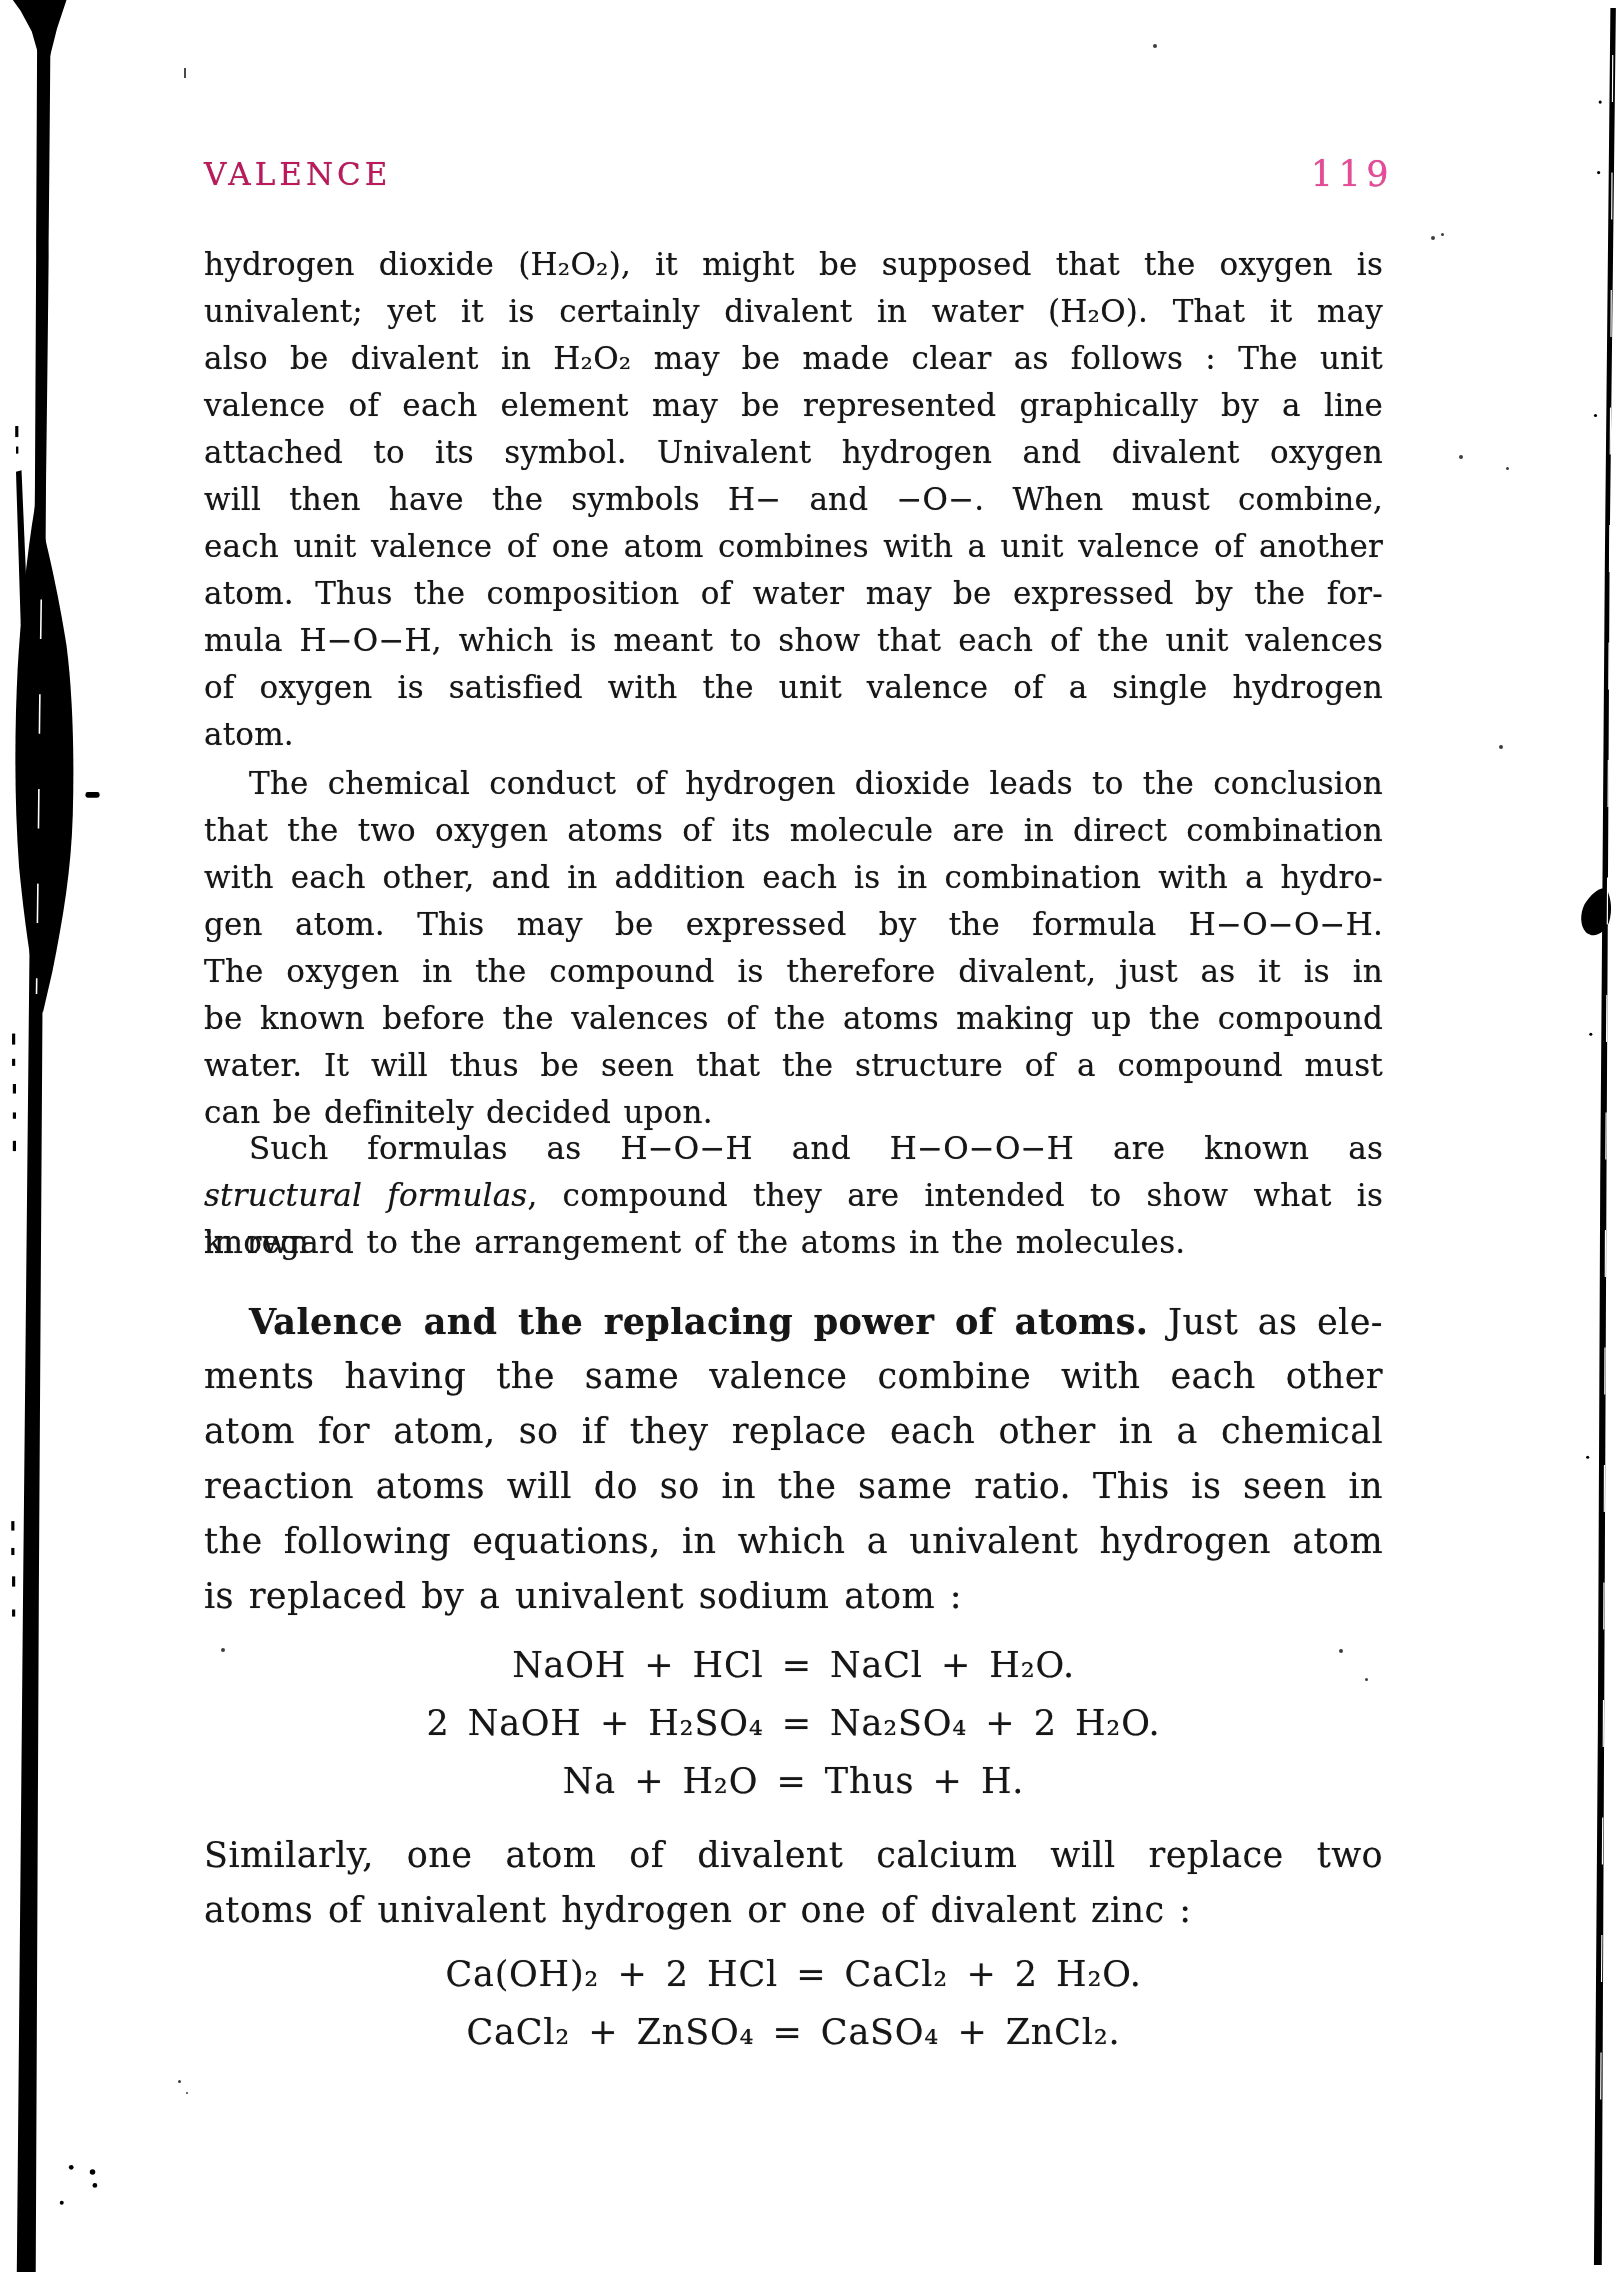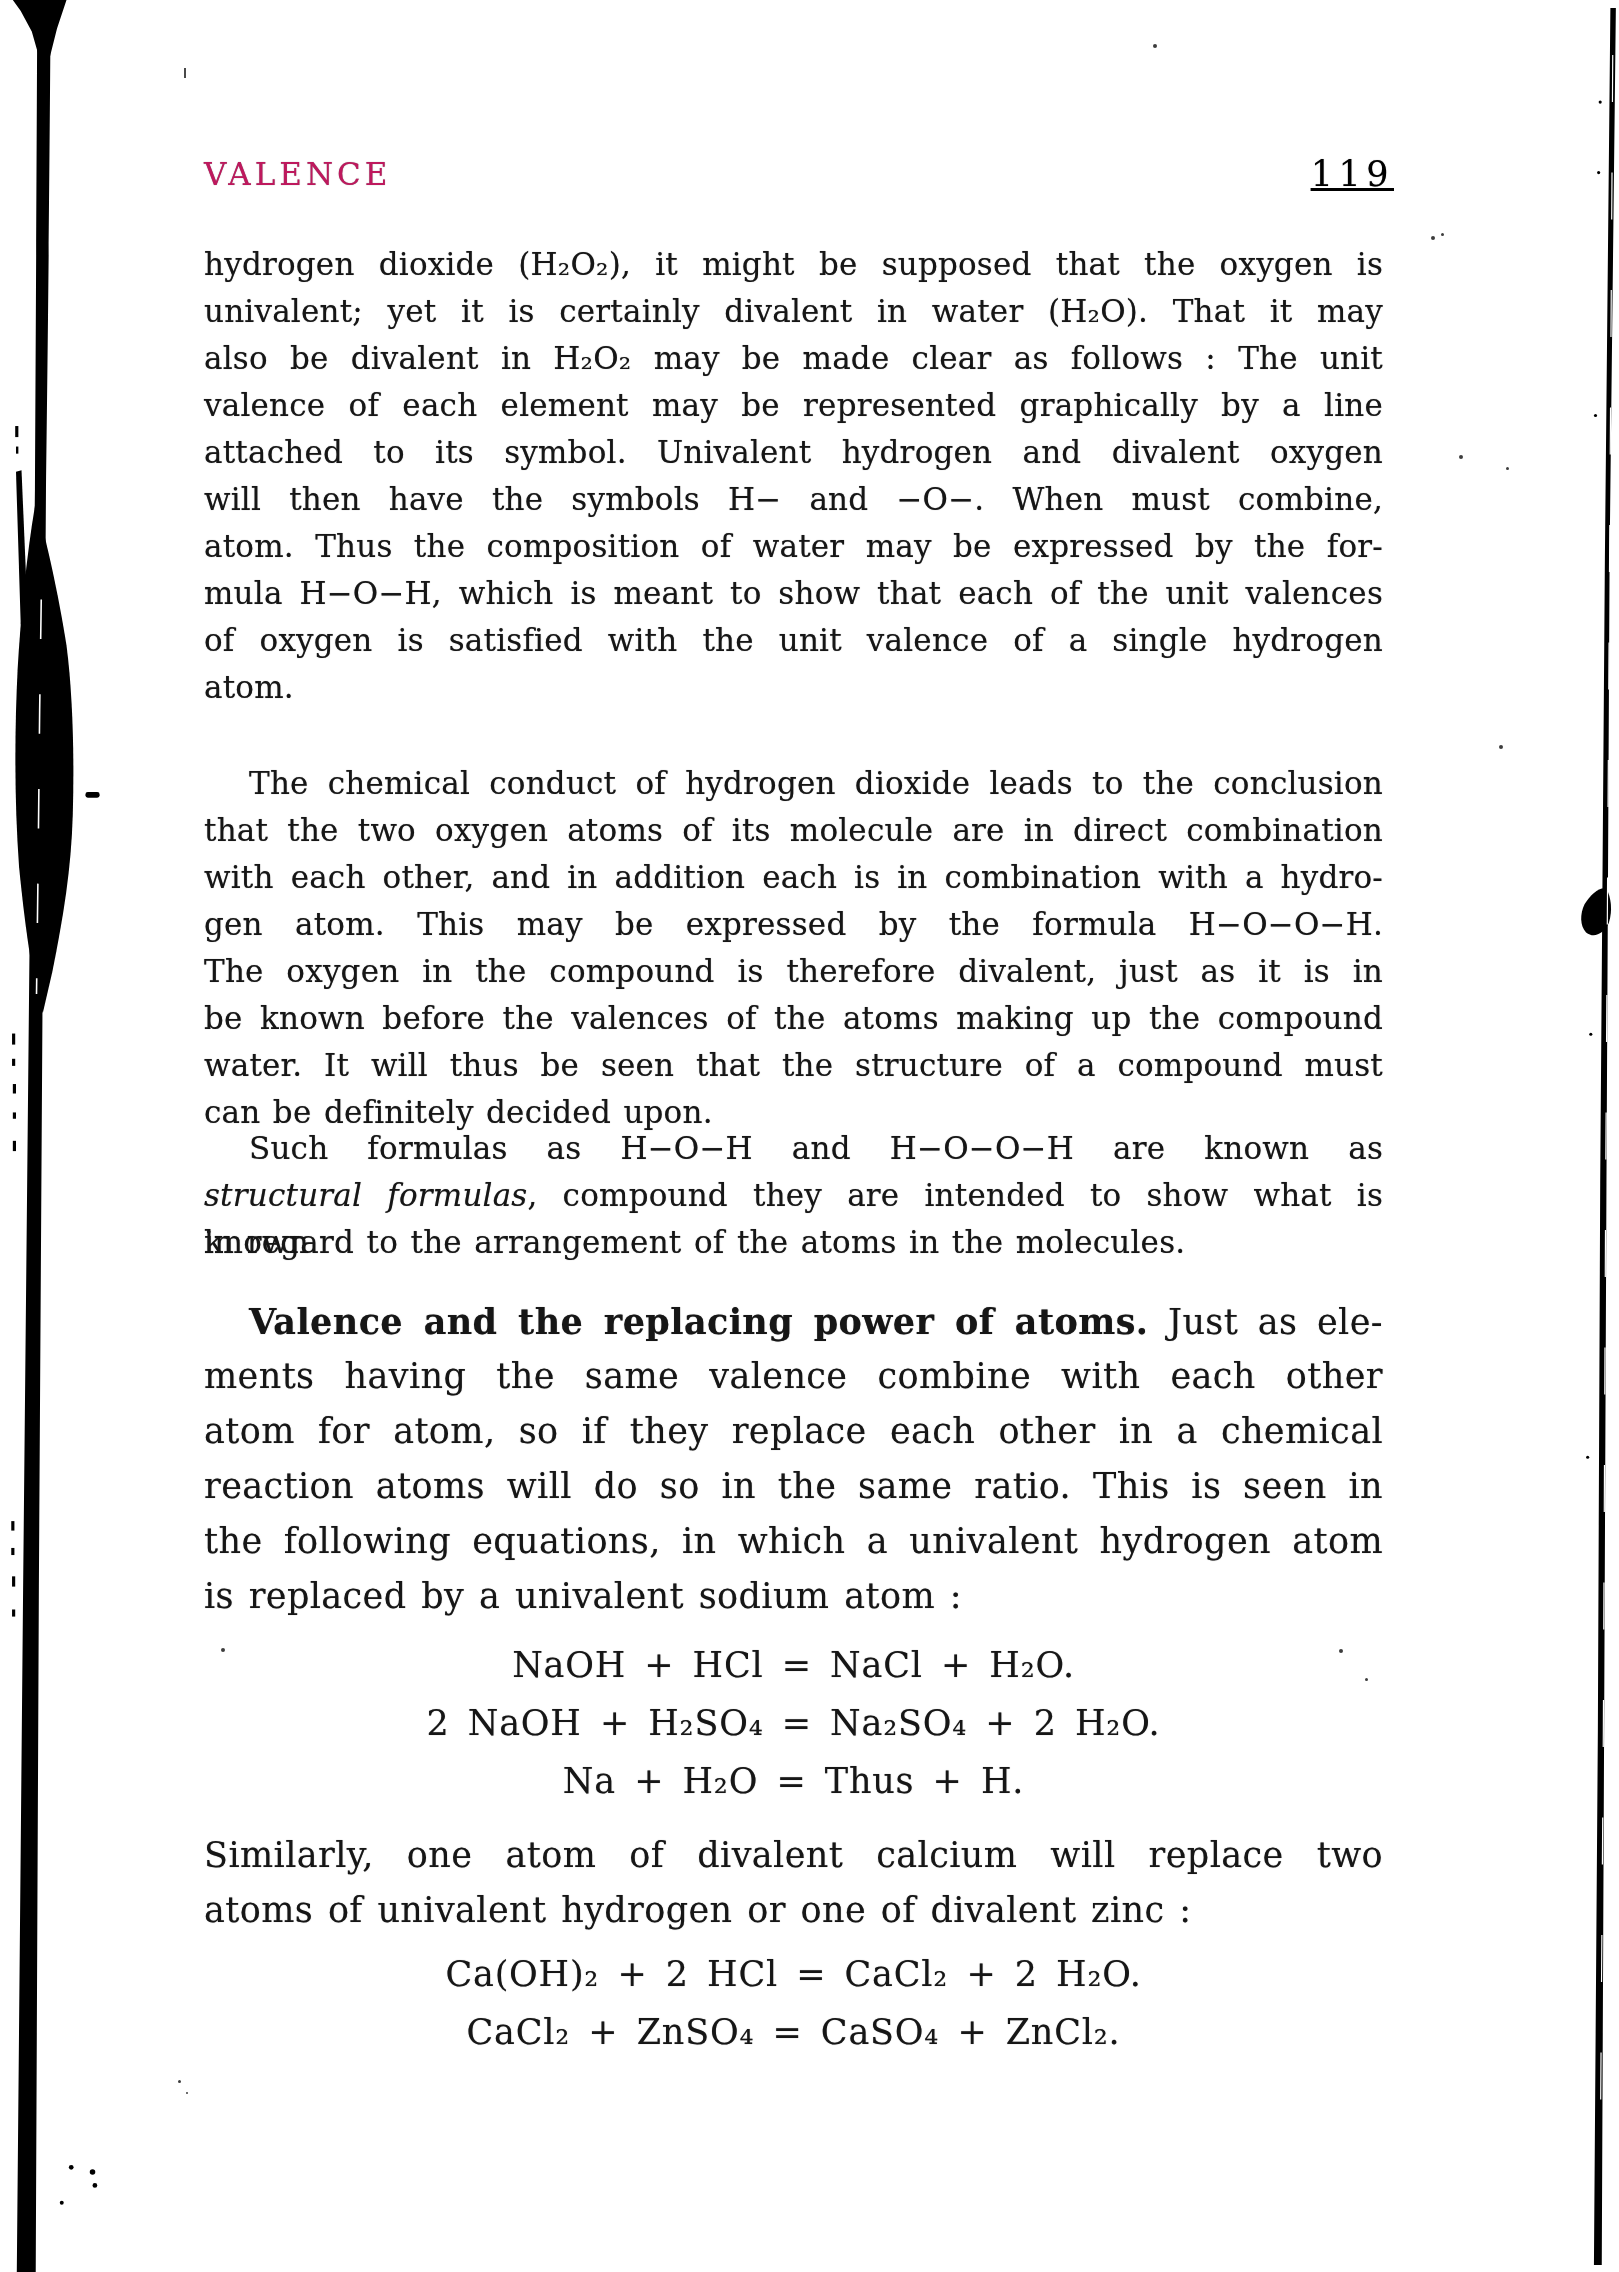--- a/index.html
+++ b/index.html
@@ -18,21 +18,21 @@
   .artifact.left { left:0; }
   .artifact.right { right:0; }
 
   .header { position:absolute; left:204px; top:156px; width:1179px; height:50px; }
   .title {
     position:absolute; left:0; right:0; text-align:left;
     font-size:31px; letter-spacing:4px; color:#be185d;
   }
   .pagenum {
     position:absolute; right:-11px; top:-1.6px;
-    font-size:35px; letter-spacing:5.5px; color:#000000;text-decoration:underline;
+    font-size:35px; letter-spacing:5.5px; color:#ec4899;
   }
 
   .block { position:absolute; left:204px; width:1179px; }
   .ln { display:block; overflow:visible; }
 
   .small .ln { font-size:31px; line-height:47px; height:47px; word-spacing:2.4px; letter-spacing:0.2px; }
   .big   .ln { font-size:35px; line-height:55px; height:55px; word-spacing:3.2px; letter-spacing:0.4px; }
   .eq    .ln { font-size:35px; line-height:58px; height:58px; word-spacing:6.3px; letter-spacing:0.8px; text-align:center; }
 
   .j { text-align:justify; text-align-last:justify; }
@@ -114,20 +114,21 @@
     <span class="pagenum">119</span>
   </div>
 
   <div id="p1" class="block small">
     <span class="ln j">hydrogen dioxide (H₂O₂), it might be supposed that the oxygen is</span>
     <span class="ln j">univalent; yet it is certainly divalent in water (H₂O). That it may</span>
     <span class="ln j">also be divalent in H₂O₂ may be made clear as follows : The unit</span>
     <span class="ln j">valence of each element may be represented graphically by a line</span>
     <span class="ln j">attached to its symbol. Univalent hydrogen and divalent oxygen</span>
     <span class="ln j">will then have the symbols H− and −O−. When must combine,</span>
+    <span class="ln j">each unit valence of one atom combines with a unit valence of another</span>
     <span class="ln j">atom. Thus the composition of water may be expressed by the for-</span>
     <span class="ln j">mula H−O−H, which is meant to show that each of the unit valences</span>
     <span class="ln j">of oxygen is satisfied with the unit valence of a single hydrogen</span>
     <span class="ln l">atom.</span>
   </div>
 
   <div id="p2" class="block small">
     <span class="ln j indent">The chemical conduct of hydrogen dioxide leads to the conclusion</span>
     <span class="ln j">that the two oxygen atoms of its molecule are in direct combination</span>
     <span class="ln j">with each other, and in addition each is in combination with a hydro-</span>

